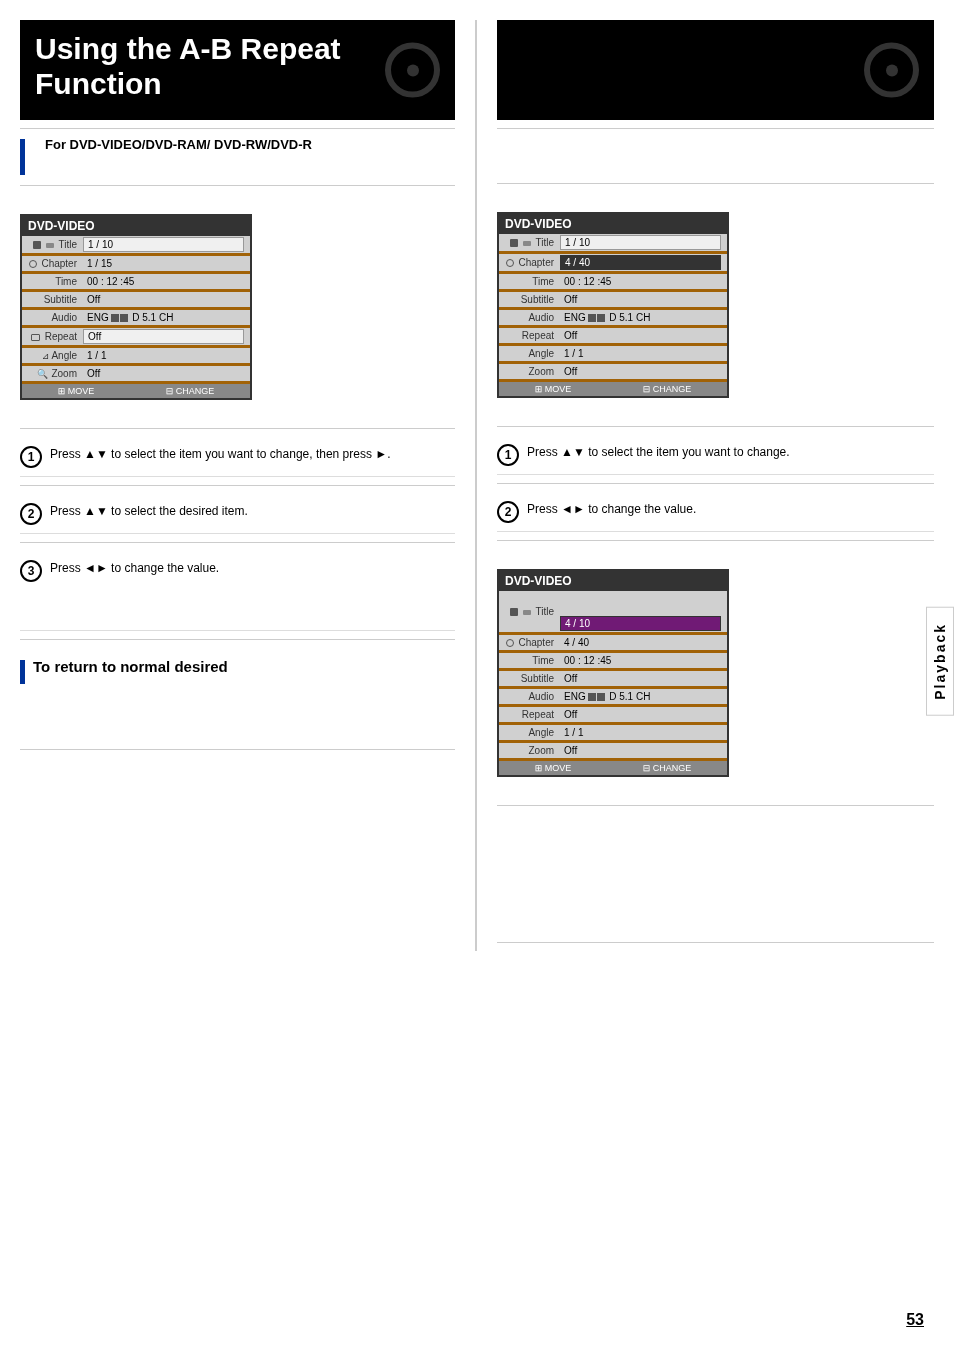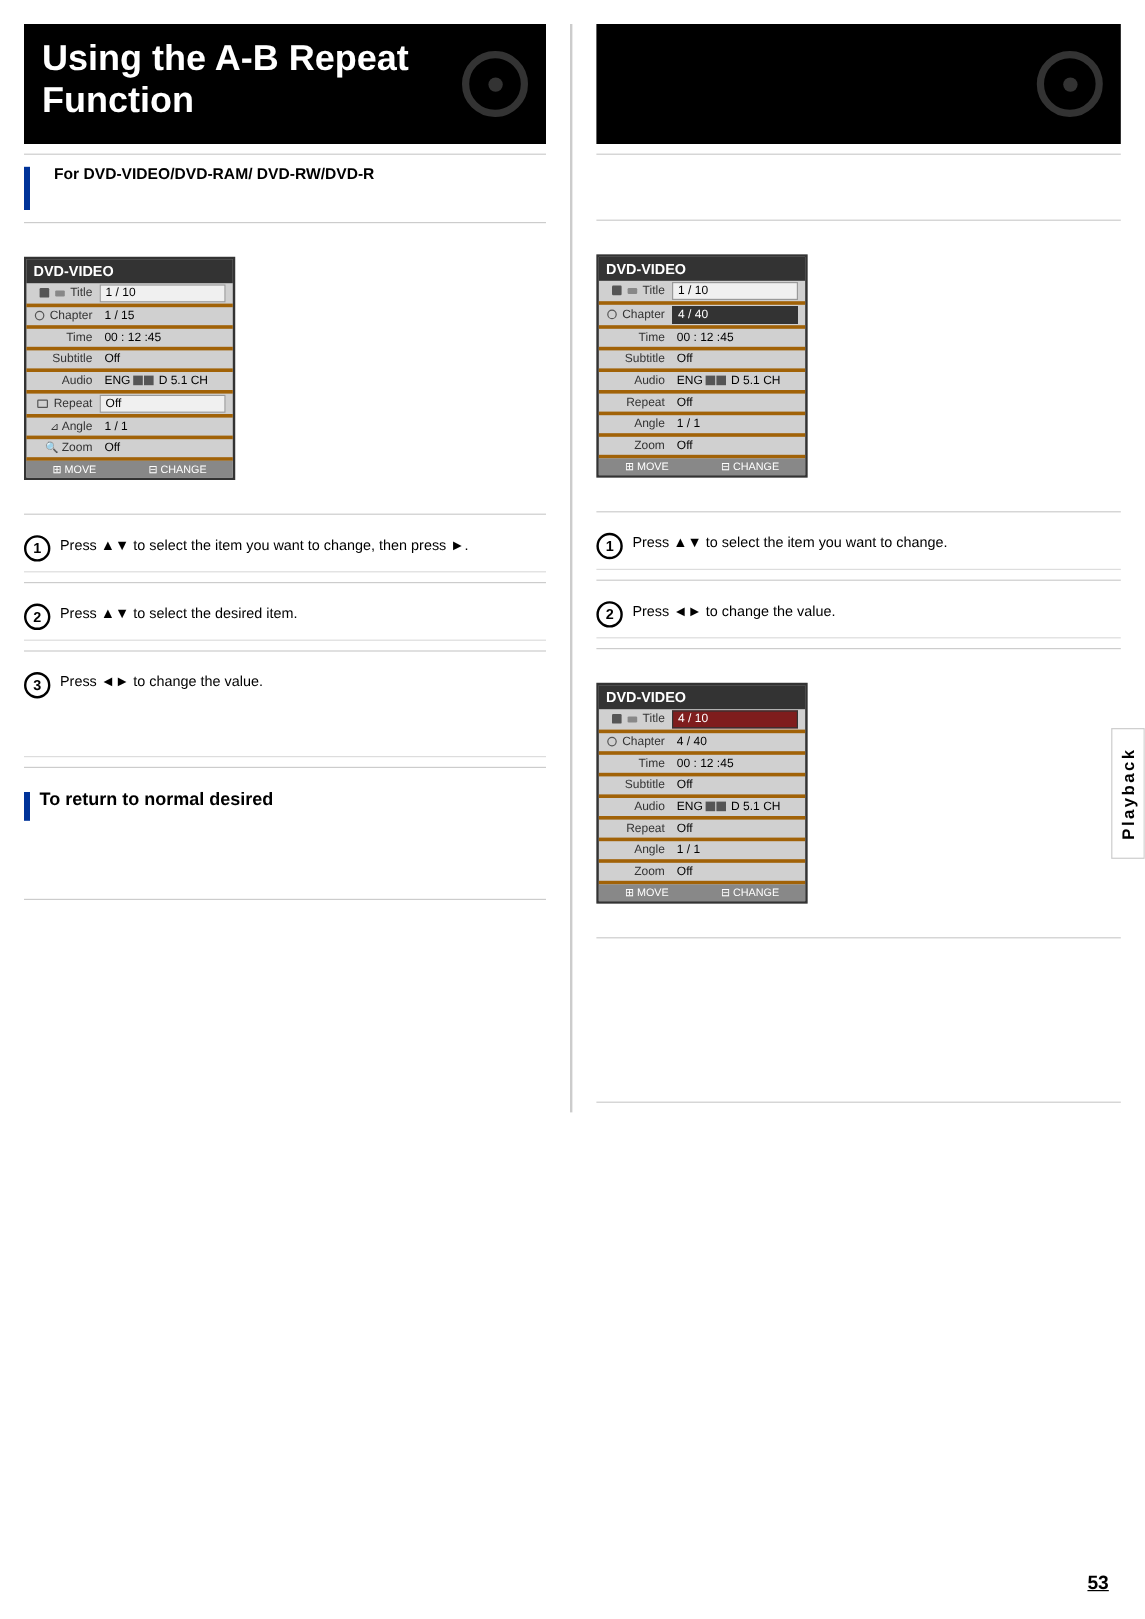--- a/index.html
+++ b/index.html
@@ -26,21 +26,21 @@
       background: #003399;
       margin-right: 8px;
       flex-shrink: 0;
       margin-top: 2px;
     }
 
     
     .dvd-panel {
       border: 2px solid #333;
       background: #d0d0d0;
-      width: 176px;
+      width: 232px;
       margin: 10px 0;
       font-size: 11px;
     }
 
     .dvd-panel-header {
       background: #333;
       color: #fff;
       font-weight: bold;
       padding: 3px 6px;
       font-size: 12px;
@@ -460,21 +460,21 @@
 
       <div class="panel-wrapper-right">
         <div class="dvd-panel">
           <div class="dvd-panel-header">DVD-VIDEO</div>
           <div class="dvd-panel-row">
             <div class="dvd-row-label">
               <span style="display:inline-block;width:8px;height:8px;background:#555;border-radius:1px;margin-right:2px;vertical-align:middle;"></span>
               <span style="display:inline-block;width:8px;height:5px;background:#888;border-radius:1px;margin-right:2px;vertical-align:middle;"></span>
               Title
             </div>
-            <div class="dvd-row-value" style="background:#7f1d1d;color:#fff;border-color:#333;">4 / 10</div>
+            <div class="dvd-row-value" style="background:#701a75;color:#fff;border-color:#333;margin-top:24px;">4 / 10</div>
           </div>
           <div class="dvd-panel-row">
             <div class="dvd-row-label">
               <span style="display:inline-block;width:8px;height:8px;border:1px solid #555;border-radius:50%;margin-right:2px;vertical-align:middle;"></span>
               Chapter
             </div>
             <div class="dvd-row-value-plain">4 / 40</div>
           </div>
           <div class="dvd-panel-row">
             <div class="dvd-row-label">Time</div>

